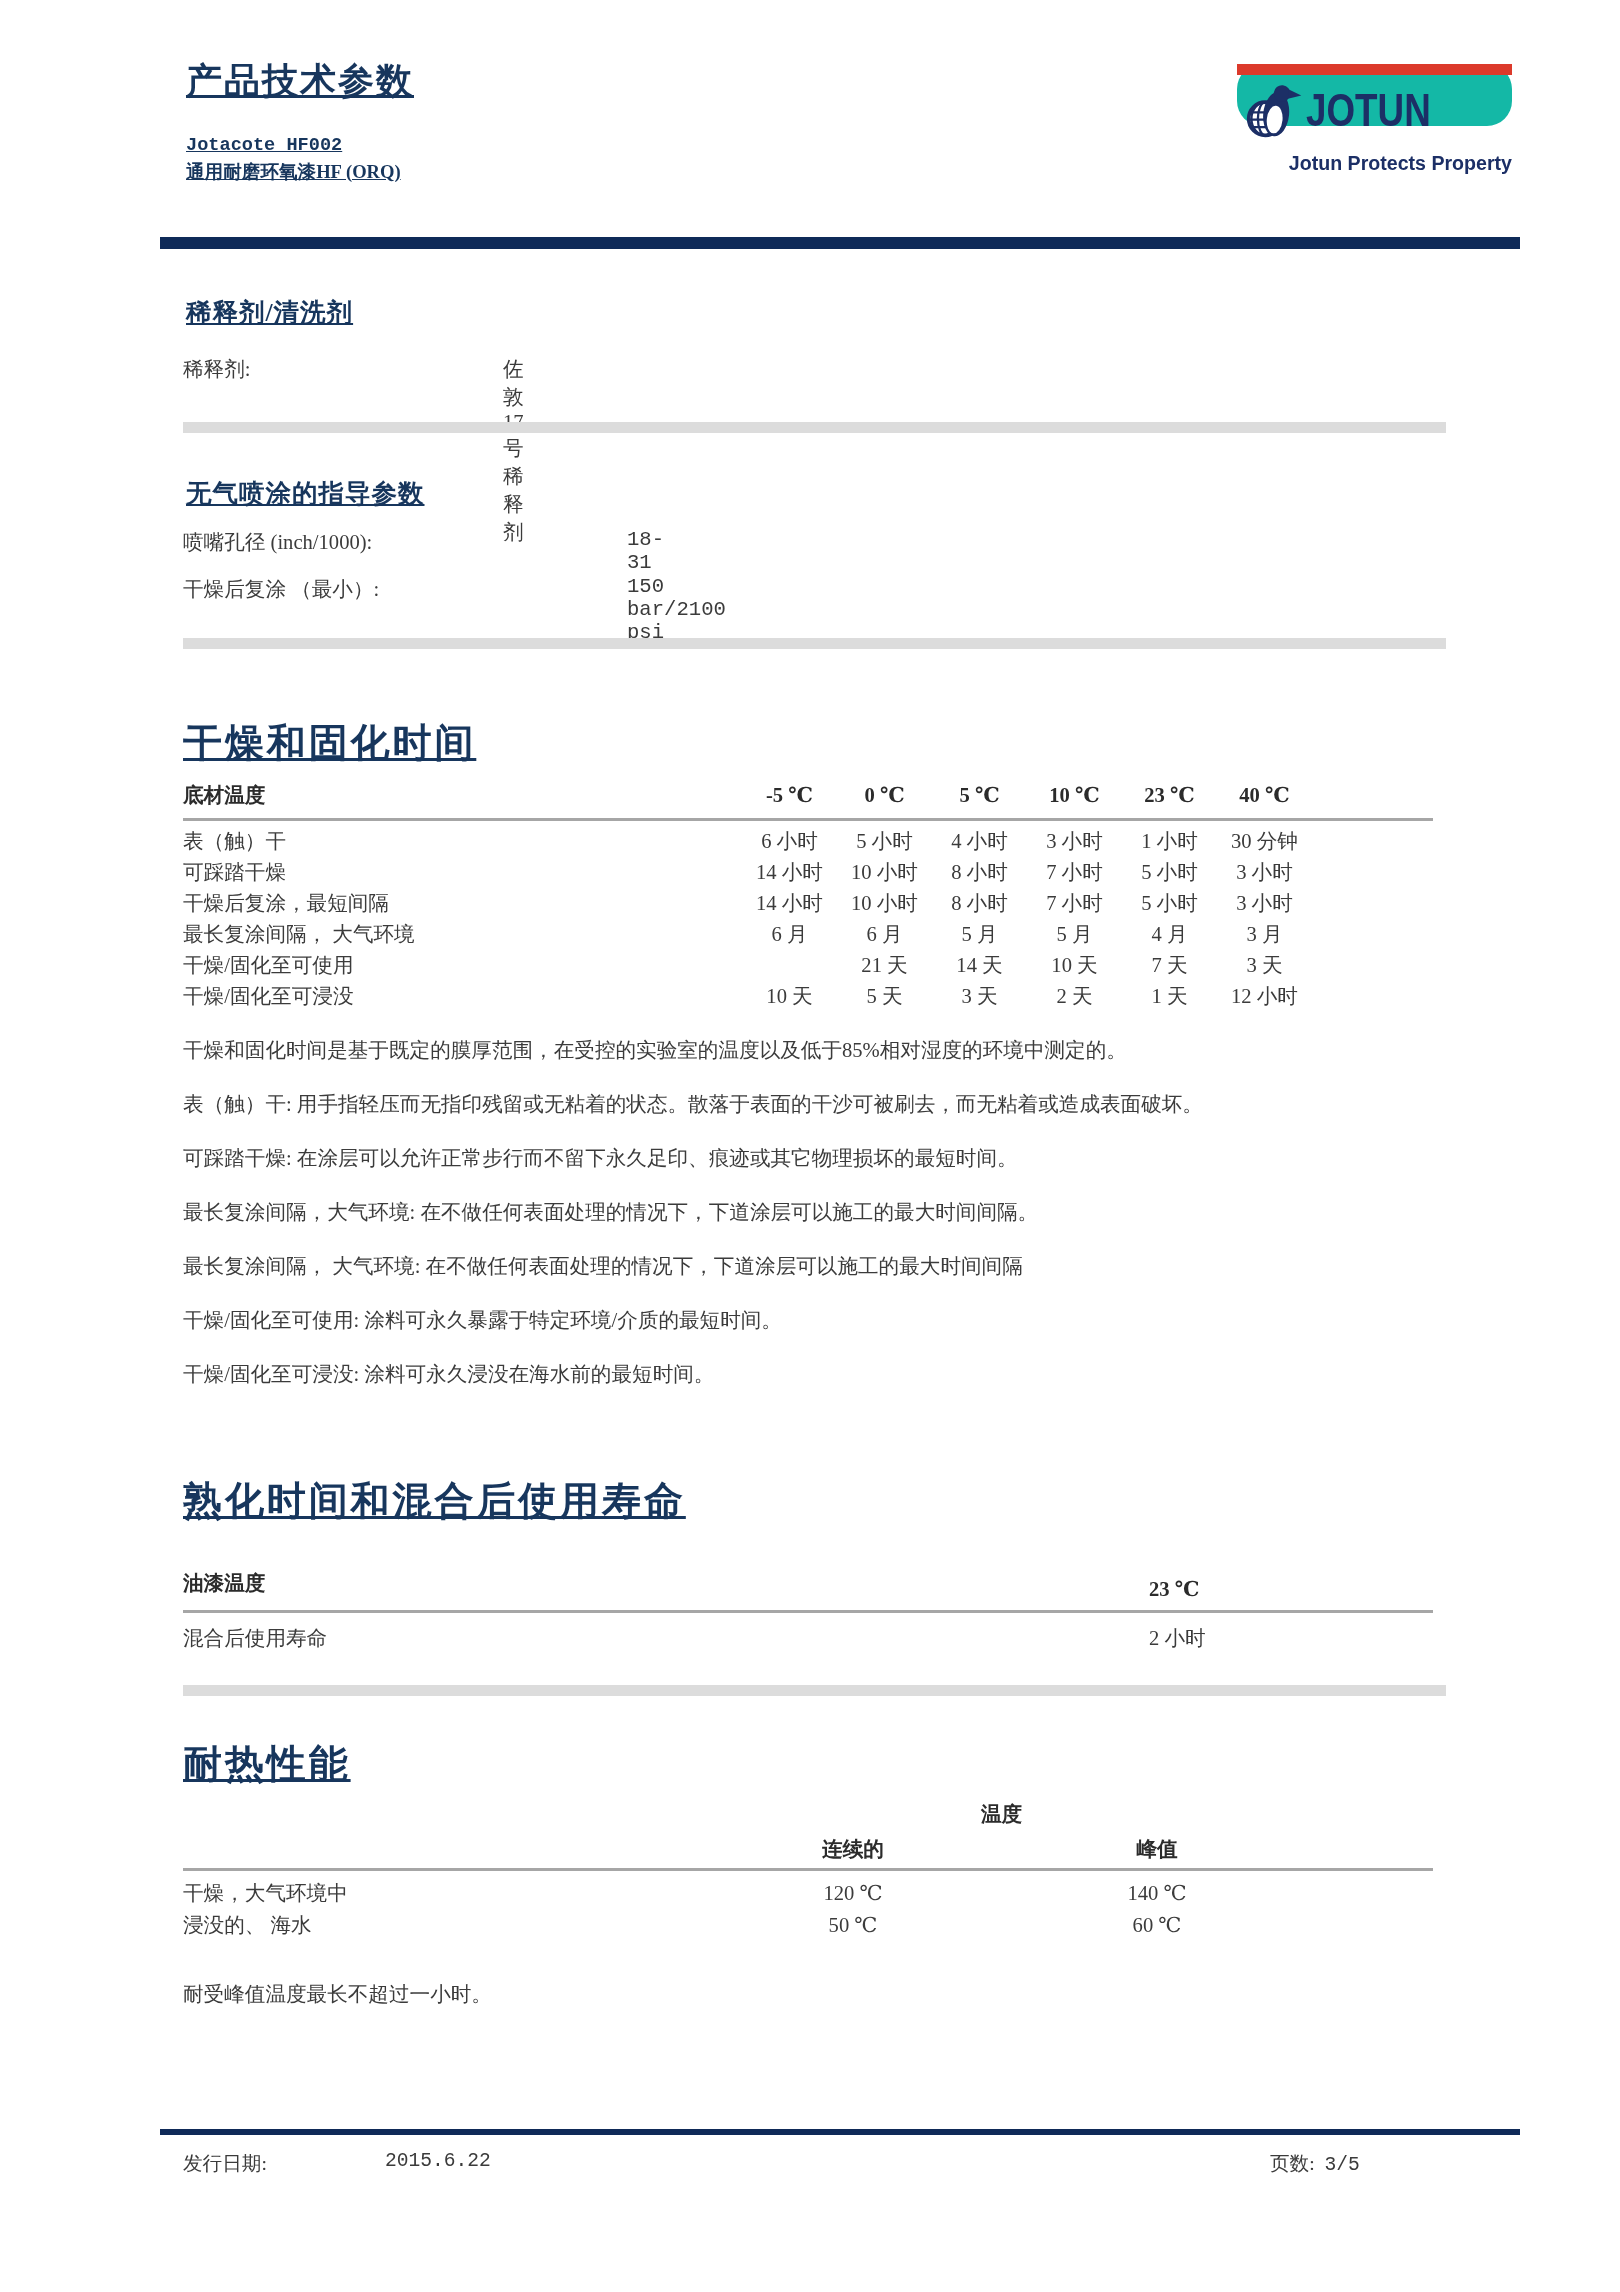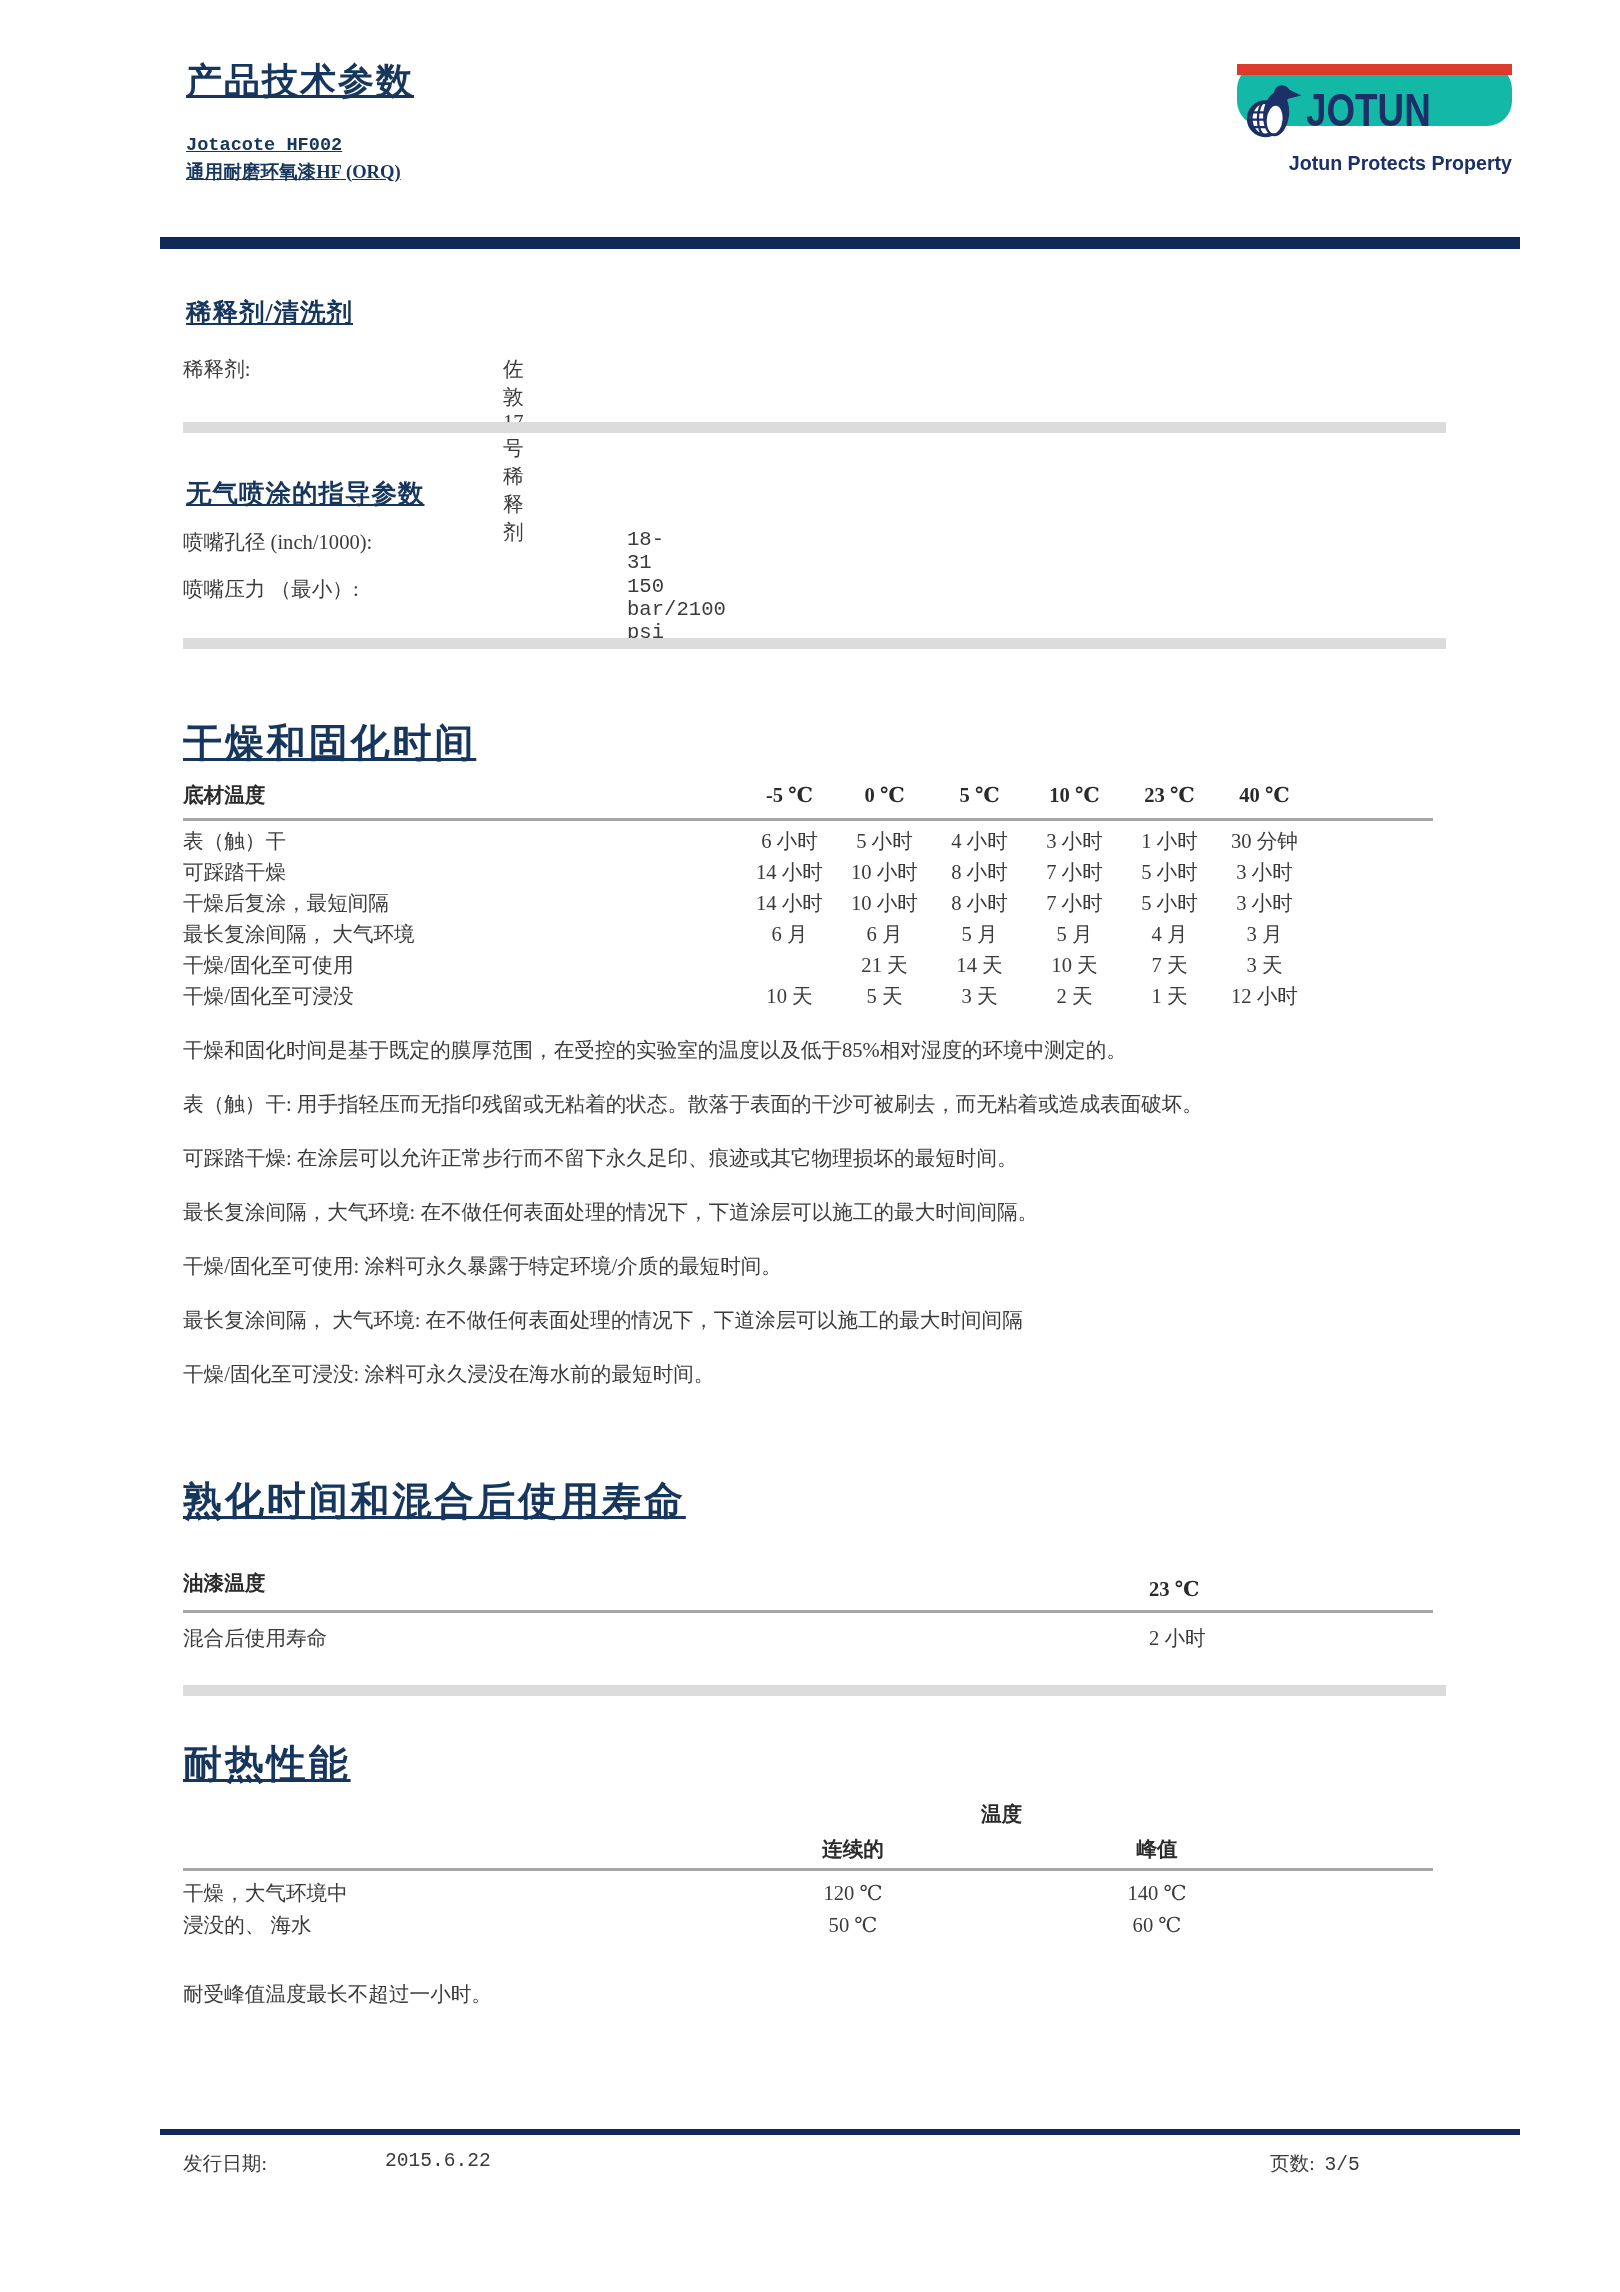--- a/index.html
+++ b/index.html
@@ -123,21 +123,21 @@
     <span class="v1">佐敦17号稀释剂</span>
   </div>
   <div class="abs sep" style="top:422px"></div>
 
   <div class="abs h-small navy" style="top:476px">无气喷涂的指导参数</div>
   <div class="abs kv" style="top:528px">
     <span>喷嘴孔径 (inch/1000):</span>
     <span class="v2 mono">18-31</span>
   </div>
   <div class="abs kv" style="top:575px">
-    <span>喷嘴压力 （最小）:</span>
+    <span>干燥后复涂 （最小）:</span>
     <span class="v2 mono">150 bar/2100 psi</span>
   </div>
   <div class="abs sep" style="top:638px"></div>
 
   <div class="abs h-big navy" style="top:716px">干燥和固化时间</div>
 
   <div class="abs dry-table">
     <div class="dry-grid dry-head">
       <div>底材温度</div>
       <div class="c">-5 ℃</div>
@@ -204,22 +204,22 @@
         <div class="c">12 小时</div>
       </div>
     </div>
   </div>
 
   <div class="abs notes">
     <p>干燥和固化时间是基于既定的膜厚范围，在受控的实验室的温度以及低于85%相对湿度的环境中测定的。</p>
     <p>表（触）干: 用手指轻压而无指印残留或无粘着的状态。散落于表面的干沙可被刷去，而无粘着或造成表面破坏。</p>
     <p>可踩踏干燥: 在涂层可以允许正常步行而不留下永久足印、痕迹或其它物理损坏的最短时间。</p>
     <p>最长复涂间隔，大气环境: 在不做任何表面处理的情况下，下道涂层可以施工的最大时间间隔。</p>
+    <p>最长复涂间隔， 大气环境: 在不做任何表面处理的情况下，下道涂层可以施工的最大时间间隔</p>
     <p>干燥/固化至可使用: 涂料可永久暴露于特定环境/介质的最短时间。</p>
-    <p>最长复涂间隔， 大气环境: 在不做任何表面处理的情况下，下道涂层可以施工的最大时间间隔</p>
     <p>干燥/固化至可浸没: 涂料可永久浸没在海水前的最短时间。</p>
   </div>
 
   <div class="abs h-big navy" style="top:1474px">熟化时间和混合后使用寿命</div>
   <div class="abs pot-table">
     <div class="pot-head">
       <span>油漆温度</span>
       <span class="pot-val">23 ℃</span>
     </div>
     <div class="hrule"></div>

